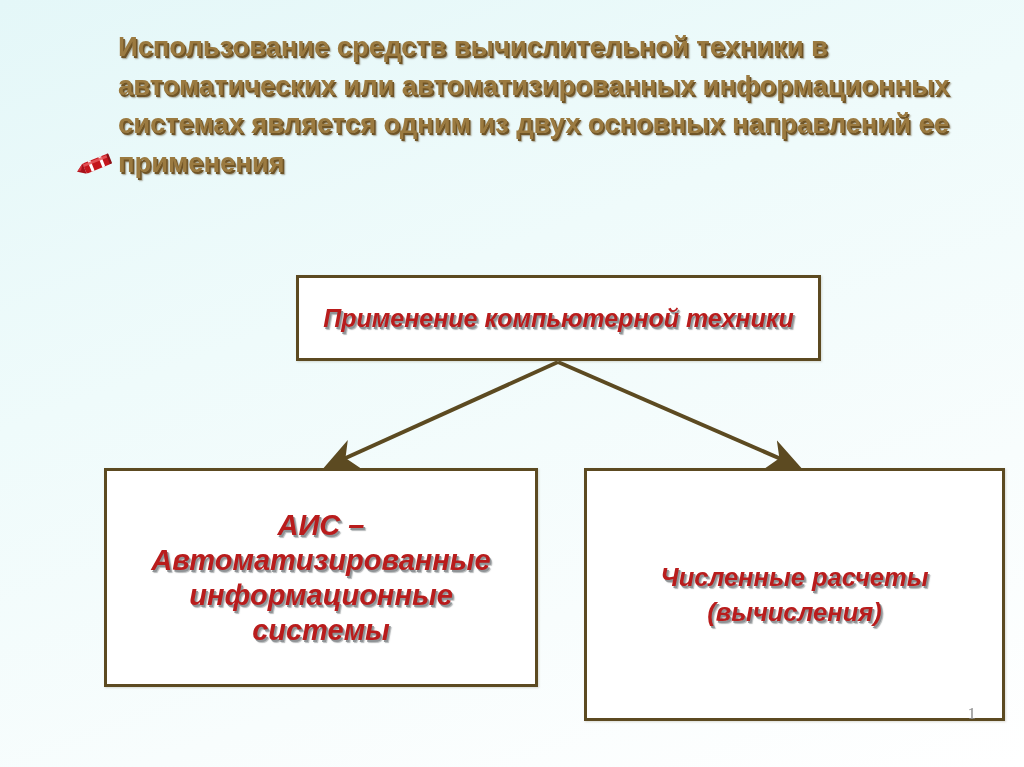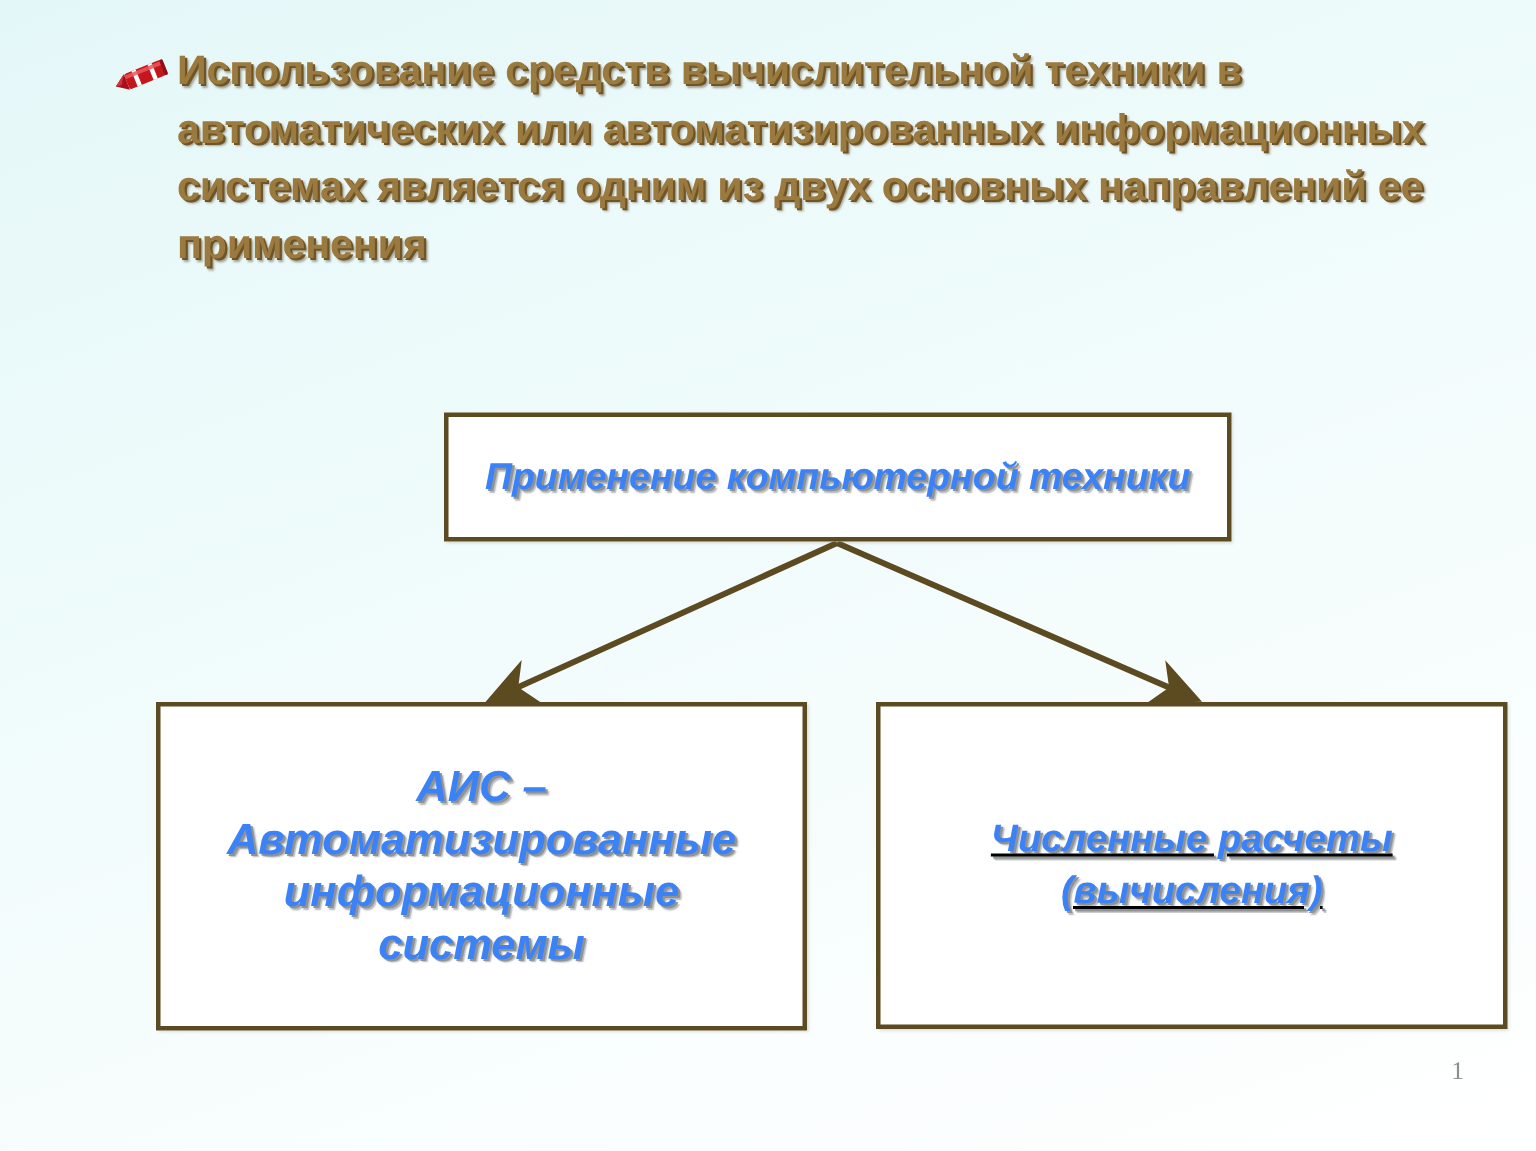--- a/index.html
+++ b/index.html
@@ -21,21 +21,21 @@
     overflow: hidden;
   }
 
   
   #title-block {
     position: absolute;
     left: 72px;
     top: 28px;
     width: 890px;
     display: flex;
-    align-items: flex-start;
+    align-items: flex-end;
   }
 
   #bullet-icon {
     position: relative;
     width: 46px;
     height: 34px;
     flex: 0 0 46px;
     margin-top: 6px;
   }
   #bullet-icon svg { display: block; }
@@ -71,21 +71,21 @@
     display: flex;
     align-items: center;
     justify-content: center;
     box-shadow: 1px 1px 2px rgba(120,110,90,0.25);
   }
 
   .node-text {
     font-family: "Liberation Sans", sans-serif;
     font-weight: bold;
     font-style: italic;
-    color: #3b82f6;
+    color: #b91c1c;
     text-align: center;
     white-space: pre-line;
     text-shadow:
       1.5px 1.5px 0 #8f9396,
       2.5px 2.5px 1px rgba(110,115,118,0.5);
   }
 
   #box-top {
     left: 296px;
     top: 275px;
@@ -107,22 +107,21 @@
   #box-left .node-text {
     font-size: 29px;
     line-height: 35px;
     padding: 0 14px;
   }
 
   #box-right {
     left: 584px;
     top: 468px;
     width: 421px;
-    height: 218px;
-    text-decoration: underline;
+    height: 253px;
   }
   #box-right .node-text {
     font-size: 25.5px;
     line-height: 35px;
     padding: 0 14px;
   }
 
   
   #arrows {
     position: absolute;

